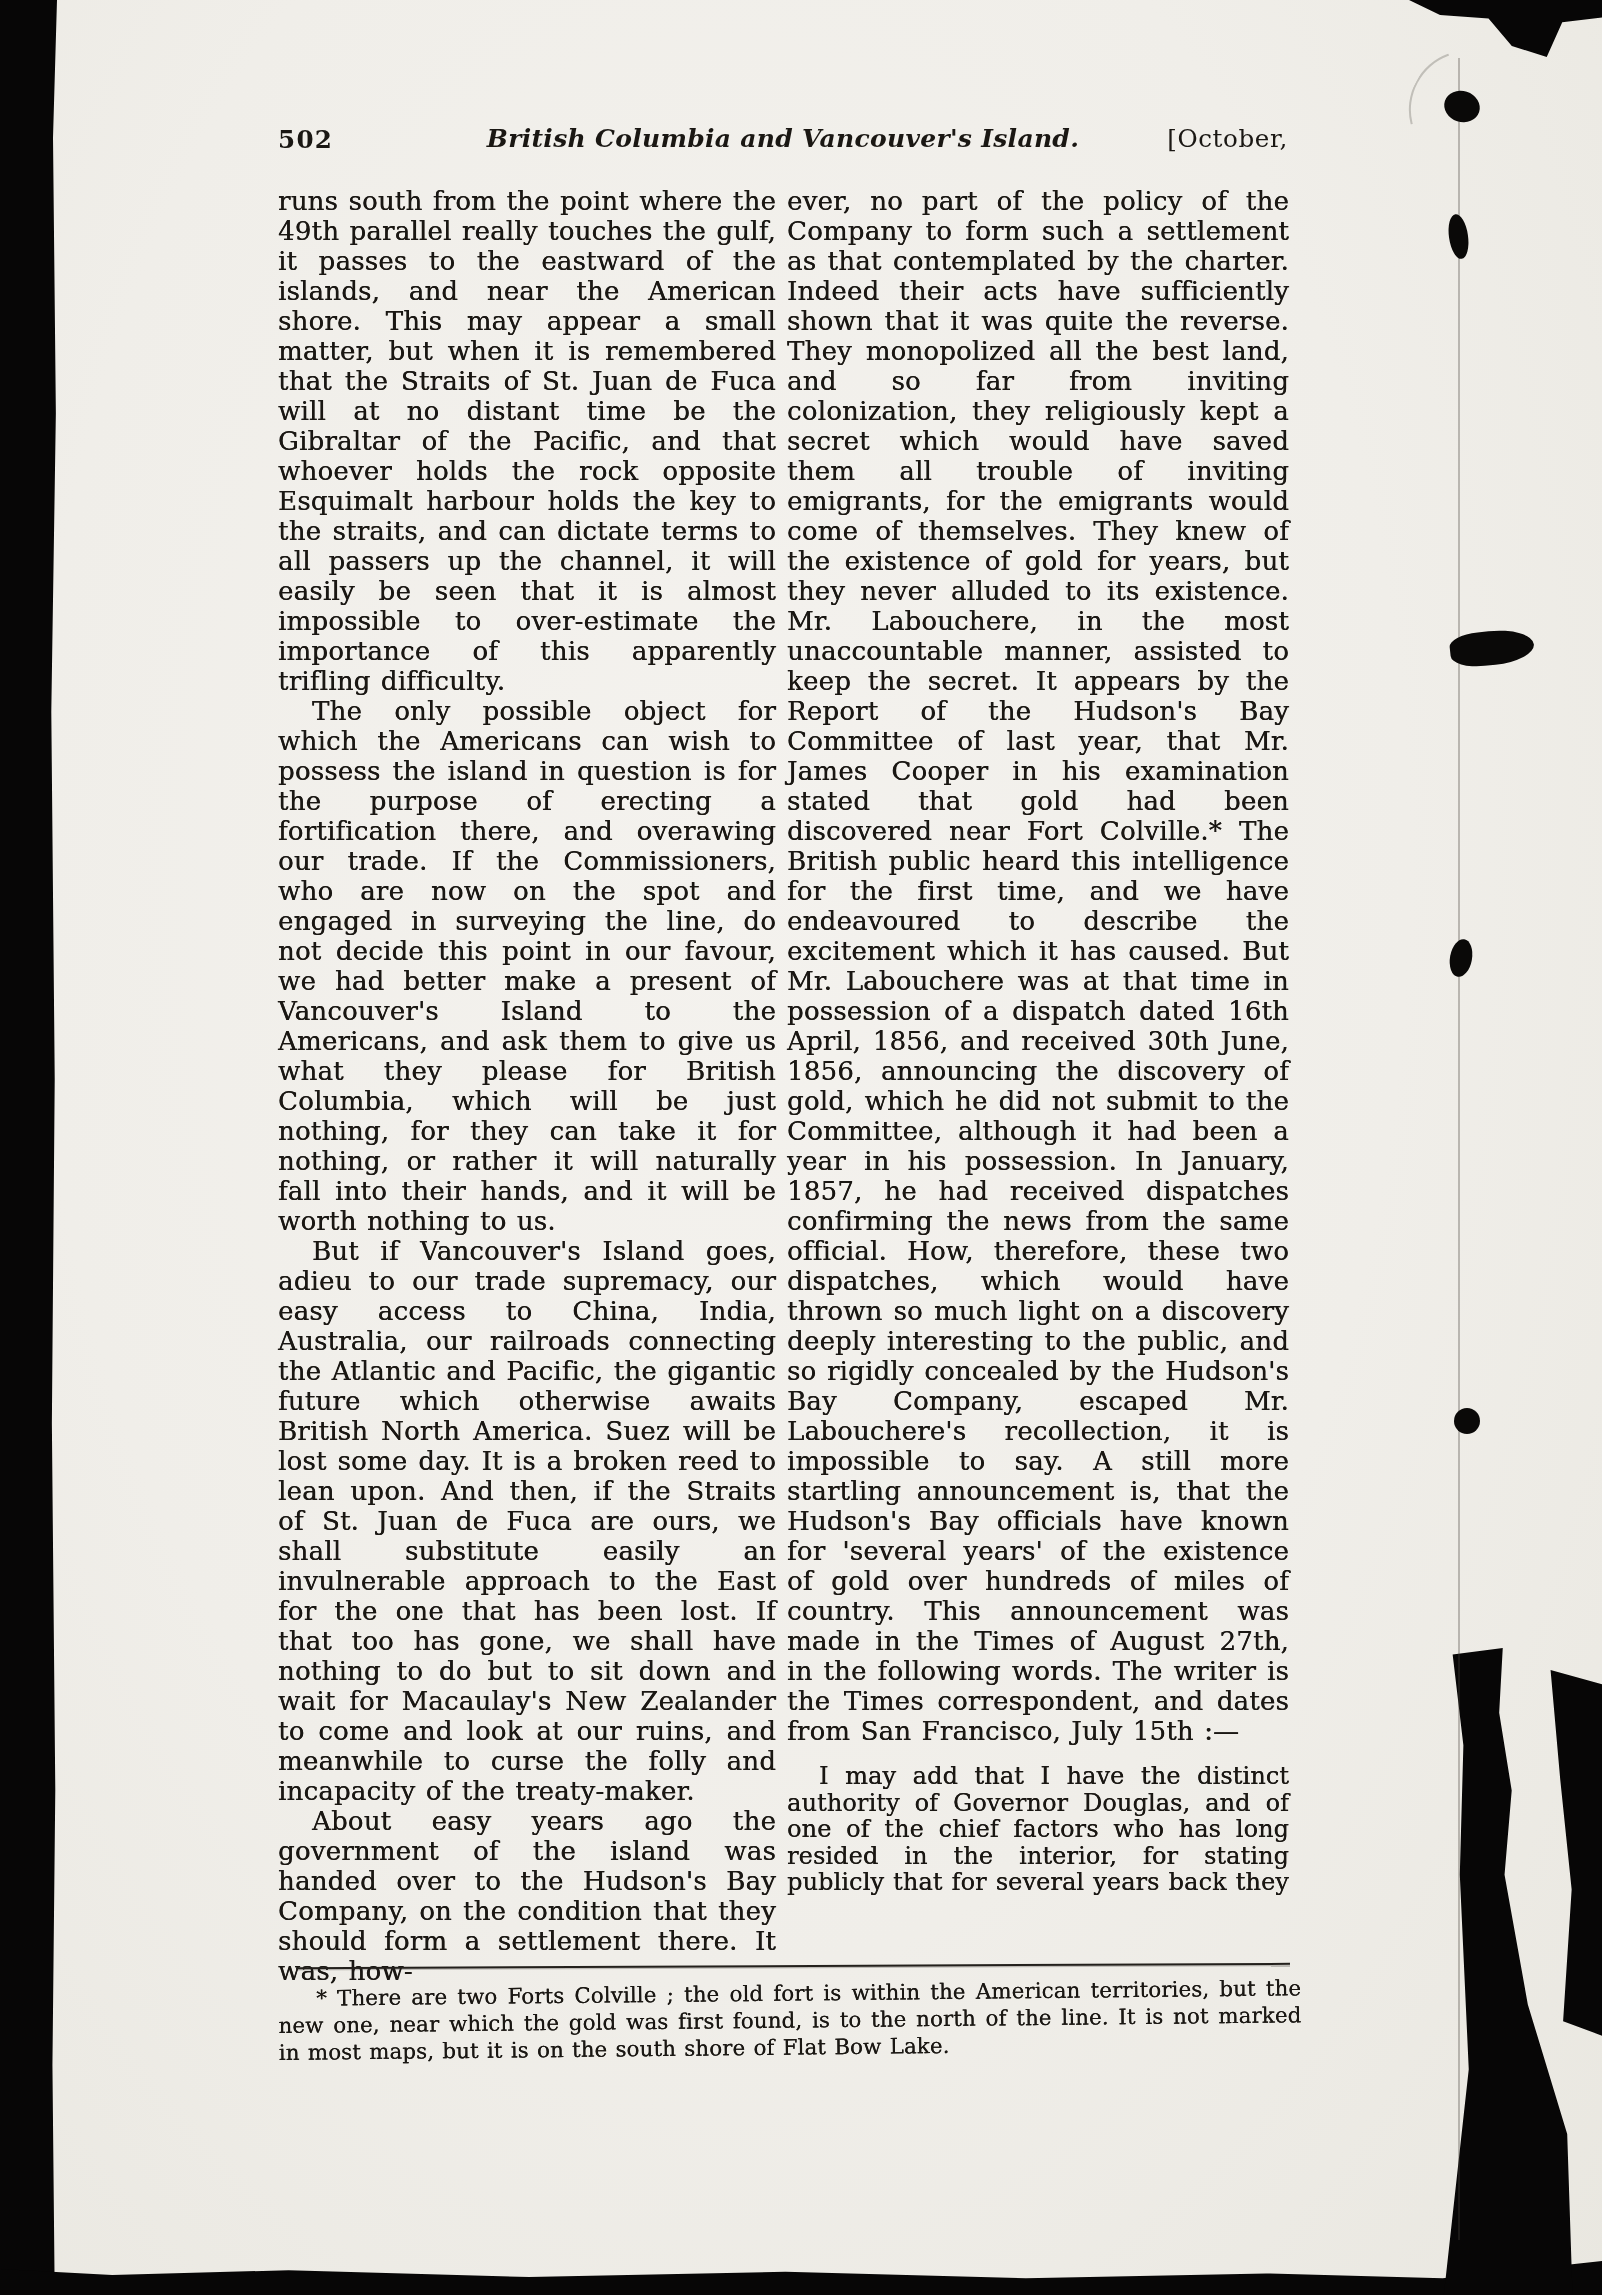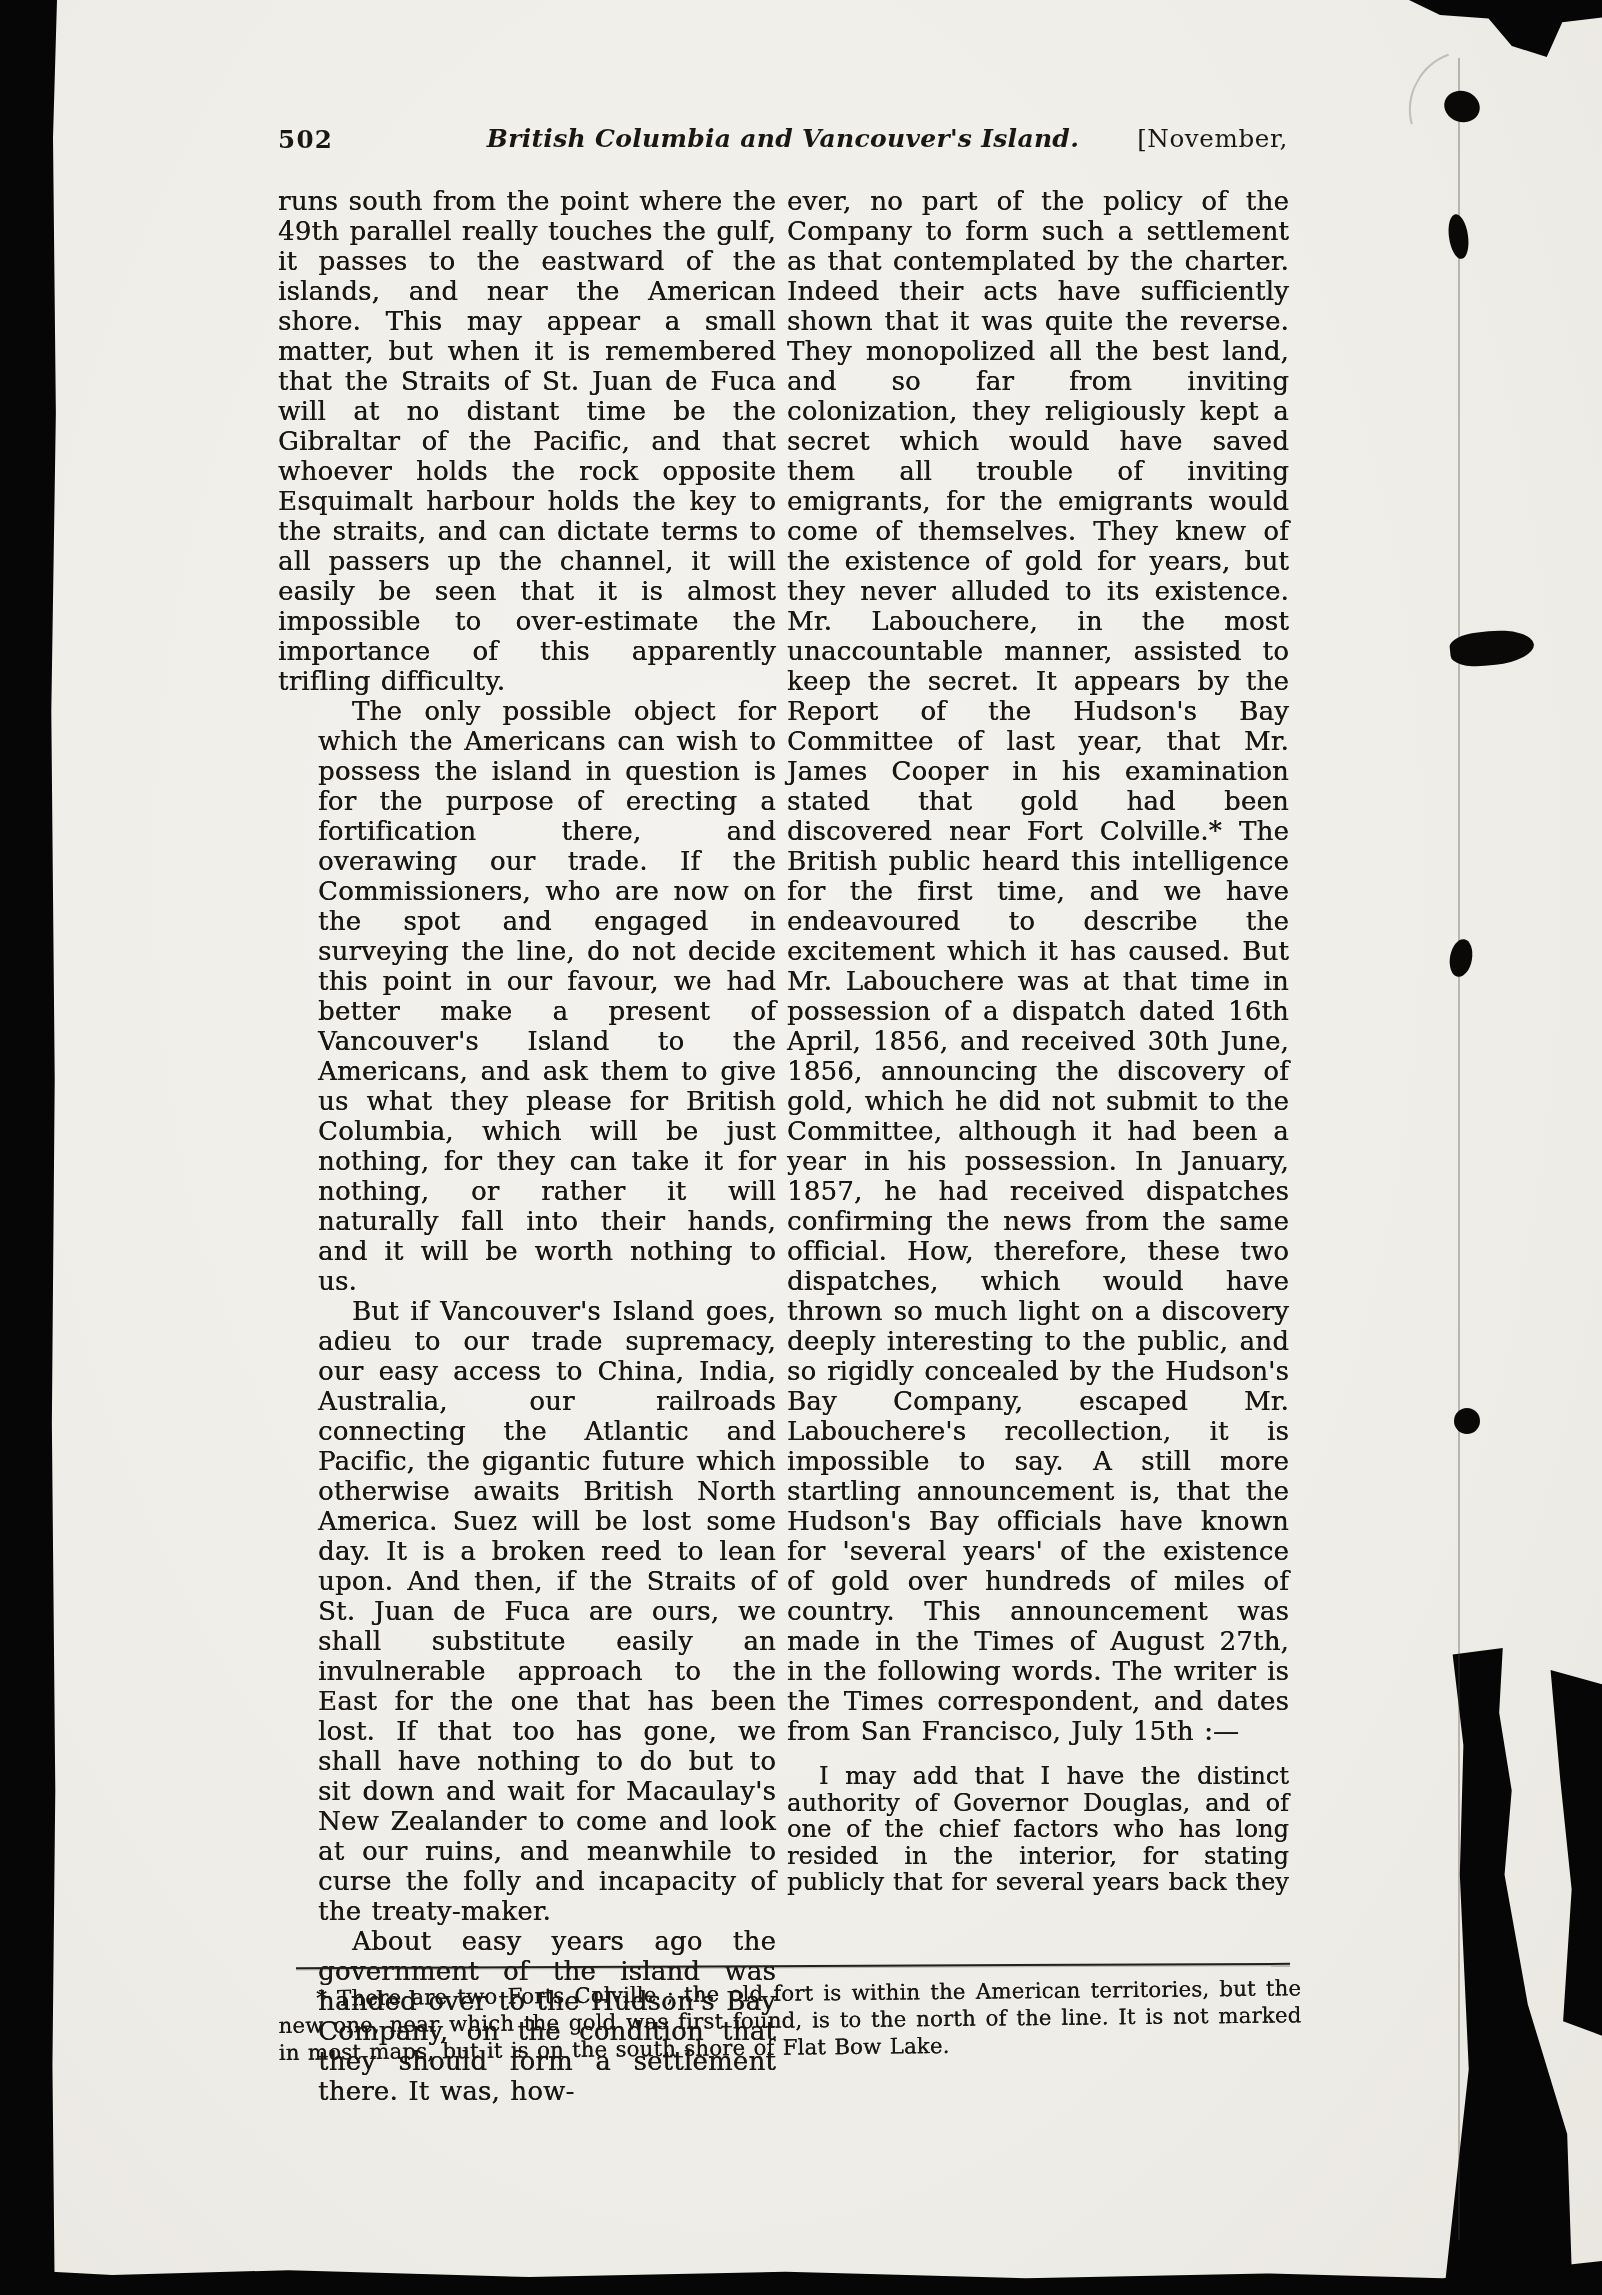--- a/index.html
+++ b/index.html
@@ -17,21 +17,21 @@
   .page-num{position:absolute;left:0;top:1.3px;font-size:24.6px;letter-spacing:1.3px;font-weight:bold;}
   .running-title{position:absolute;left:0;right:0;text-align:center;font-size:25px;font-style:italic;font-weight:bold;letter-spacing:0.3px;}
   .issue-date{position:absolute;right:0;top:0;font-size:24.6px;letter-spacing:0.6px;}
 
   
   .col{position:absolute;top:186px;font-size:26px;line-height:30px;text-align:justify;
        letter-spacing:0.2px;word-spacing:1.9px;text-shadow:0.3px 0 0 currentColor;}
   .col-left{left:278px;width:498px;}
   .col-right{left:787px;width:502px;}
   .col p{margin:0;padding:0;}
-  p.indent{text-indent:34px;margin-left:40px;}
+  p.indent{text-indent:34px;}
   p.no-indent{text-indent:0;}
   .quote-p{font-size:24px;line-height:26.5px;margin-top:17px !important;text-indent:32px;
            letter-spacing:0.1px;word-spacing:1.3px;}
   .it{}
 
   
   .footnote-rule{position:absolute;left:296px;top:1965px;width:994px;height:1.9px;background:#23201c;
                  transform:rotate(-0.25deg);box-shadow:0 1.3px 0 rgba(35,32,28,.25);}
   .footnote{position:absolute;left:278px;top:1985px;width:1023px;margin:0;
             font-size:21.4px;line-height:27px;text-align:justify;text-indent:38px;
@@ -62,21 +62,21 @@
     transform:rotate(28deg);background:transparent;}
 </style>
 </head>
 <body>
 
 <div class="page">
 
   <header class="running-header">
     <span class="page-num">502</span>
     <span class="running-title">British Columbia and Vancouver's Island.</span>
-    <span class="issue-date">[November,</span>
+    <span class="issue-date">[October,</span>
   </header>
 
   <main>
     <section class="col col-left">
       <p class="no-indent">runs south from the point where the 49th parallel really touches the gulf, it passes to the eastward of the islands, and near the American shore. This may appear a small matter, but when it is remembered that the Straits of St. Juan de Fuca will at no distant time be the Gibraltar of the Pacific, and that whoever holds the rock opposite Esquimalt harbour holds the key to the straits, and can dictate terms to all passers up the channel, it will easily be seen that it is almost impossible to over-estimate the importance of this apparently trifling difficulty.</p>
       <p class="indent">The only possible object for which the Americans can wish to possess the island in question is for the purpose of erecting a fortification there, and overawing our trade. If the Commissioners, who are now on the spot and engaged in surveying the line, do not decide this point in our favour, we had better make a present of Vancouver's Island to the Americans, and ask them to give us what they please for British Columbia, which will be just nothing, for they can take it for nothing, or rather it will naturally fall into their hands, and it will be worth nothing to us.</p>
       <p class="indent">But if Vancouver's Island goes, adieu to our trade supremacy, our easy access to China, India, Australia, our railroads connecting the Atlantic and Pacific, the gigantic future which otherwise awaits British North America. Suez will be lost some day. It is a broken reed to lean upon. And then, if the Straits of St. Juan de Fuca are ours, we shall substitute easily an invulnerable approach to the East for the one that has been lost. If that too has gone, we shall have nothing to do but to sit down and wait for Macaulay's New Zealander to come and look at our ruins, and meanwhile to curse the folly and incapacity of the treaty-maker.</p>
       <p class="indent">About easy years ago the government of the island was handed over to the Hudson's Bay Company, on the condition that they should form a settlement there. It was, how-</p>
     </section>
 

